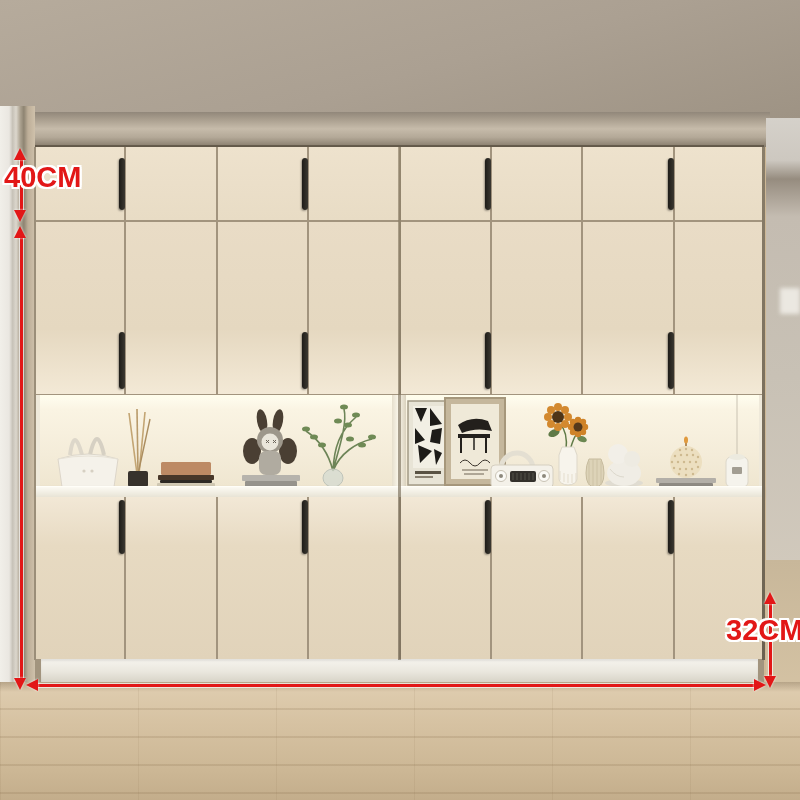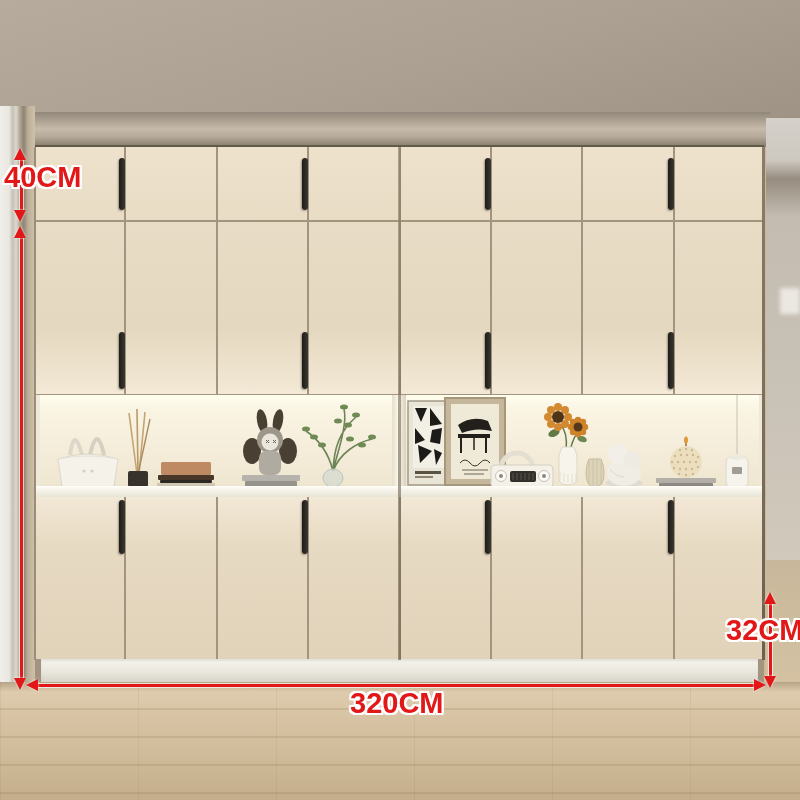--- a/index.html
+++ b/index.html
@@ -326,20 +326,19 @@
   <div class="arr arr-down" style="left:14px;top:210px"></div>
   <div class="dim-label" style="left:4px;top:163px">40CM</div>
 
   <div class="arr arr-up" style="left:14px;top:226px"></div>
   <div class="vline" style="left:20px;top:236px;height:444px"></div>
   <div class="arr arr-down" style="left:14px;top:678px"></div>
 
   <div class="arr arr-left" style="left:26px;top:679px"></div>
   <div class="hline" style="left:36px;top:684px;width:720px"></div>
   <div class="arr arr-right" style="left:754px;top:679px"></div>
-  <div class="dim-label" style="left:350px;top:689px">320CM</div>
 
   <div class="arr arr-up" style="left:764px;top:592px"></div>
   <div class="vline" style="left:769px;top:602px;height:76px"></div>
   <div class="arr arr-down" style="left:764px;top:676px"></div>
   <div class="dim-label" style="left:726px;top:616px">32CM</div>
 
 </div>
 
 </body></html>

